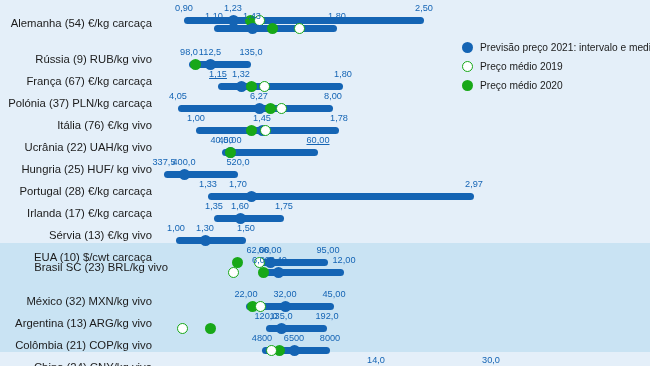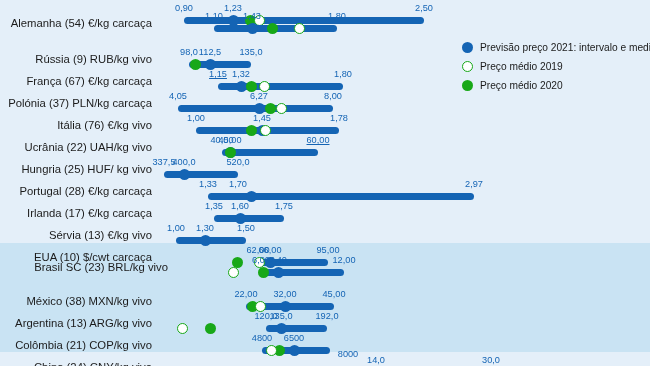--- a/index.html
+++ b/index.html
@@ -229,21 +229,21 @@
           <div class="bar" style="left: 93px; width: 83px;"></div>
           <div class="dot median" style="left: 110px;"></div>
           <div class="dot y2020" style="left: 95px;"></div>
           <div class="dot y2019" style="left: 65px;"></div>
           <div class="vlabel" style="left: 93px;">6,00</div>
           <div class="vlabel" style="left: 110px;">7,40</div>
           <div class="vlabel" style="left: 176px;">12,00</div>
         </div>
       </div>
       <div class="row" style="top: 286px;">
-        <div class="rowlabel">México (38) MXN/kg vivo</div>
+        <div class="rowlabel">México (32) MXN/kg vivo</div>
         <div class="plot">
           <div class="bar" style="left: 94px; width: 88px;"></div>
           <div class="dot median" style="left: 133px;"></div>
           <div class="dot y2020" style="left: 100px;"></div>
           <div class="dot y2019" style="left: 108px;"></div>
           <div class="vlabel" style="left: 94px;">22,00</div>
           <div class="vlabel" style="left: 133px;">32,00</div>
           <div class="vlabel" style="left: 182px;">45,00</div>
         </div>
       </div>
@@ -261,21 +261,21 @@
       </div>
       <div class="row" style="top: 330px;">
         <div class="rowlabel">Colômbia (21) COP/kg vivo</div>
         <div class="plot">
           <div class="bar" style="left: 110px; width: 68px;"></div>
           <div class="dot median" style="left: 142px;"></div>
           <div class="dot y2020" style="left: 127px;"></div>
           <div class="dot y2019" style="left: 119px;"></div>
           <div class="vlabel" style="left: 110px;">4800</div>
           <div class="vlabel" style="left: 142px;">6500</div>
-          <div class="vlabel" style="left: 196px; margin-top: 16px;">8000</div>
+          <div class="vlabel" style="left: 178px;">8000</div>
         </div>
       </div>
       <div class="row" style="top: 352px;">
         <div class="rowlabel">China (24) CNY/kg vivo</div>
         <div class="plot">
           <div class="vlabel" style="left: 224px;">14,0</div>
           <div class="vlabel" style="left: 339px;">30,0</div>
         </div>
       </div>
     </div>

